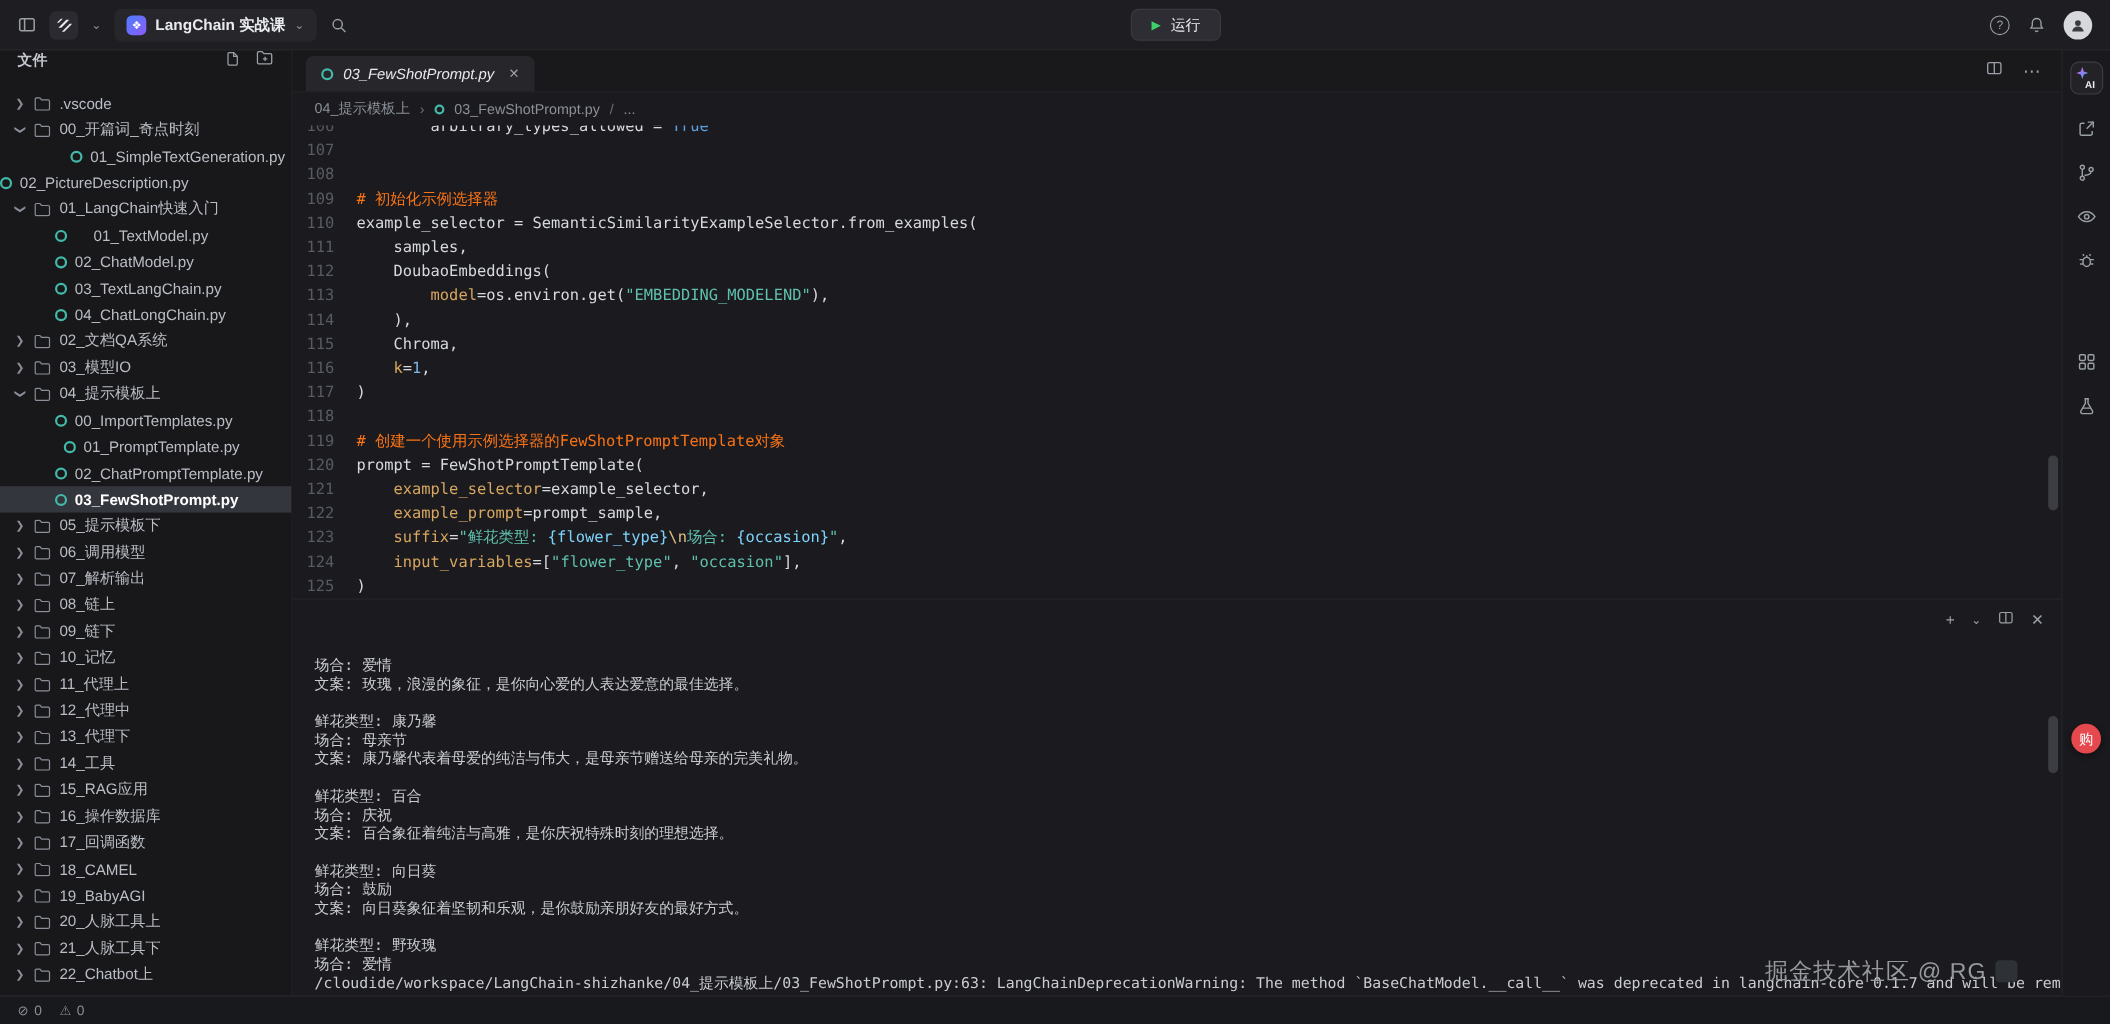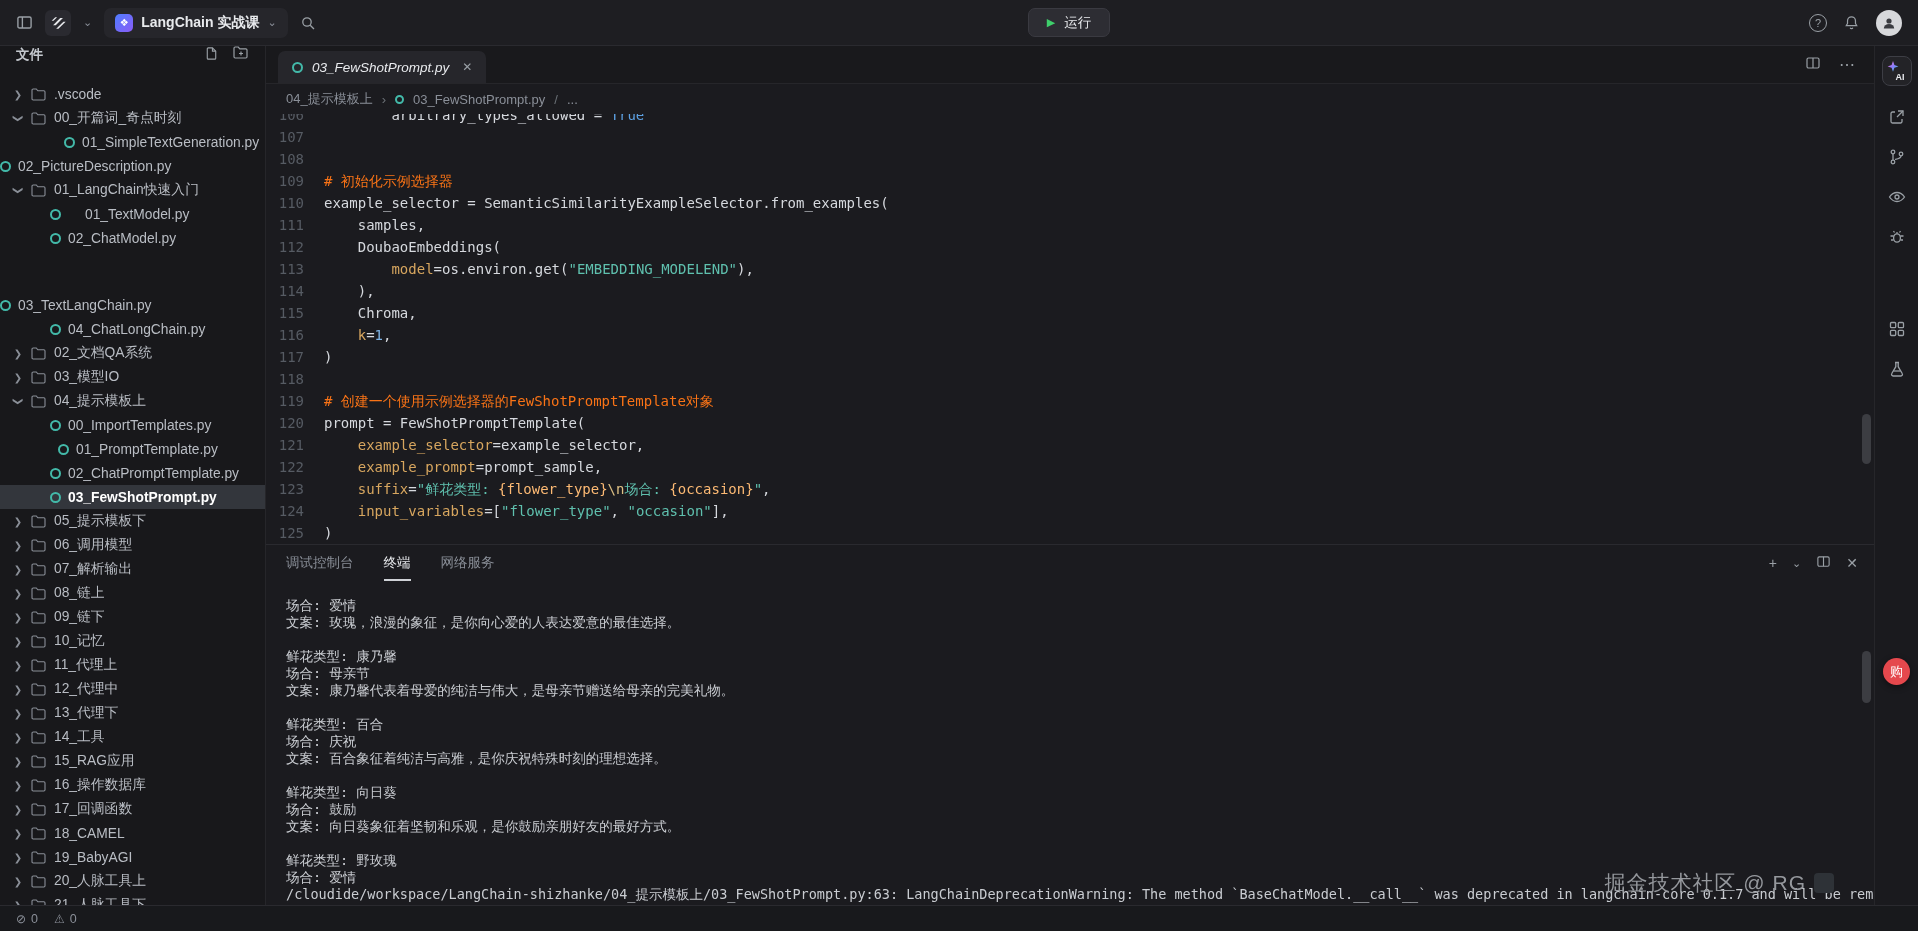--- a/index.html
+++ b/index.html
@@ -62,21 +62,21 @@
   .code-scroll{display:flex;margin-top:-10px}
   .gutter{width:58px;flex:0 0 58px;text-align:right;padding-right:20px;color:#565b63;font:14px/22px "DejaVu Sans Mono",monospace}
   .code{flex:1;font:14px/22px "DejaVu Sans Mono",monospace;white-space:pre;overflow:hidden;color:#d6d9de}
   .ln,.cl{height:22px}
   .tk-pl{color:#d6d9de}
   .tk-cm{color:#f97316}
   .tk-st{color:var(--string)}
   .tk-pr{color:var(--param)}
   .tk-nu{color:#7fb4e6}
   .tk-kw{color:#5c9fe0}
-  .tk-ph{color:#fdba74}
+  .tk-ph{color:#7dd3fc}
   .tk-es{color:#dfc184}
 
   .scrollbar-thumb{position:absolute;right:3px;width:9px;border-radius:5px;background:#3c3d42;cursor:pointer}
   .editor-thumb{top:300px;height:50px}
   .panel-thumb{top:70px;height:52px}
 
   
   .panel{flex:0 0 361px;display:flex;flex-direction:column;border-top:1px solid #2a2a2f;background:#1b1b1f;min-height:0}
   .panel-header{height:36px;display:flex;align-items:center;padding:0 16px 0 20px;flex:0 0 auto}
   .panel-tabs{display:flex;gap:30px;font-size:13.5px;color:#8a8f98;height:100%}
@@ -222,21 +222,21 @@
             <span class="tree-label">01_LangChain快速入门</span>
           </div>
           <div class="tree-row" style="padding-left: 50px; gap: 24px;">
             <span class="py-dot"></span>
             <span class="tree-label">01_TextModel.py</span>
           </div>
           <div class="tree-row" style="padding-left: 50px;">
             <span class="py-dot"></span>
             <span class="tree-label">02_ChatModel.py</span>
           </div>
-          <div class="tree-row" style=" margin-top: 43px;">
+          <div class="tree-row" style="padding-left: 50px;">
             <span class="py-dot"></span>
             <span class="tree-label">03_TextLangChain.py</span>
           </div>
           <div class="tree-row" style="padding-left: 50px;">
             <span class="py-dot"></span>
             <span class="tree-label">04_ChatLongChain.py</span>
           </div>
           <div class="tree-row" style="padding-left: 12px;">
             <span class="chev">❯</span>
             <span class="ficon">
@@ -497,25 +497,20 @@
               <div class="ln">124</div>
               <div class="ln">125</div>
             </div>
           <div class="code"><div class="cl"><span class="tk-pl">        arbitrary_types_allowed = </span><span class="tk-kw">True</span></div><div class="cl">&nbsp;</div><div class="cl">&nbsp;</div><div class="cl"><span class="tk-cm"># 初始化示例选择器</span></div><div class="cl"><span class="tk-pl">example_selector = SemanticSimilarityExampleSelector.from_examples(</span></div><div class="cl"><span class="tk-pl">    samples,</span></div><div class="cl"><span class="tk-pl">    DoubaoEmbeddings(</span></div><div class="cl"><span class="tk-pl">        </span><span class="tk-pr">model</span><span class="tk-pl">=os.environ.get(</span><span class="tk-st">"EMBEDDING_MODELEND"</span><span class="tk-pl">),</span></div><div class="cl"><span class="tk-pl">    ),</span></div><div class="cl"><span class="tk-pl">    Chroma,</span></div><div class="cl"><span class="tk-pl">    </span><span class="tk-pr">k</span><span class="tk-pl">=</span><span class="tk-nu">1</span><span class="tk-pl">,</span></div><div class="cl"><span class="tk-pl">)</span></div><div class="cl">&nbsp;</div><div class="cl"><span class="tk-cm"># 创建一个使用示例选择器的FewShotPromptTemplate对象</span></div><div class="cl"><span class="tk-pl">prompt = FewShotPromptTemplate(</span></div><div class="cl"><span class="tk-pl">    </span><span class="tk-pr">example_selector</span><span class="tk-pl">=example_selector,</span></div><div class="cl"><span class="tk-pl">    </span><span class="tk-pr">example_prompt</span><span class="tk-pl">=prompt_sample,</span></div><div class="cl"><span class="tk-pl">    </span><span class="tk-pr">suffix</span><span class="tk-pl">=</span><span class="tk-st">"鲜花类型: </span><span class="tk-ph">{flower_type}</span><span class="tk-es">\n</span><span class="tk-st">场合: </span><span class="tk-ph">{occasion}</span><span class="tk-st">"</span><span class="tk-pl">,</span></div><div class="cl"><span class="tk-pl">    </span><span class="tk-pr">input_variables</span><span class="tk-pl">=[</span><span class="tk-st">"flower_type"</span><span class="tk-pl">, </span><span class="tk-st">"occasion"</span><span class="tk-pl">],</span></div><div class="cl"><span class="tk-pl">)</span></div></div>
         </div>
         <div class="scrollbar-thumb editor-thumb"></div>
       </div>
 
       <div class="panel">
         <div class="panel-header">
-          <div class="panel-tabs">
-              <div class="ptab">调试控制台</div>
-              <div class="ptab active">终端</div>
-              <div class="ptab">网络服务</div>
-            </div>
           <div class="panel-actions">
             <span>+</span>
             <span style="font-size:11px">⌄</span>
             <span>
               <svg width="15" height="15" viewBox="0 0 16 16">
                   <rect x="2" y="3" width="12" height="10" rx="1.5"></rect>
                   <path d="M8 3v10"></path>
                 </svg>
             </span>
             <span>✕</span>

